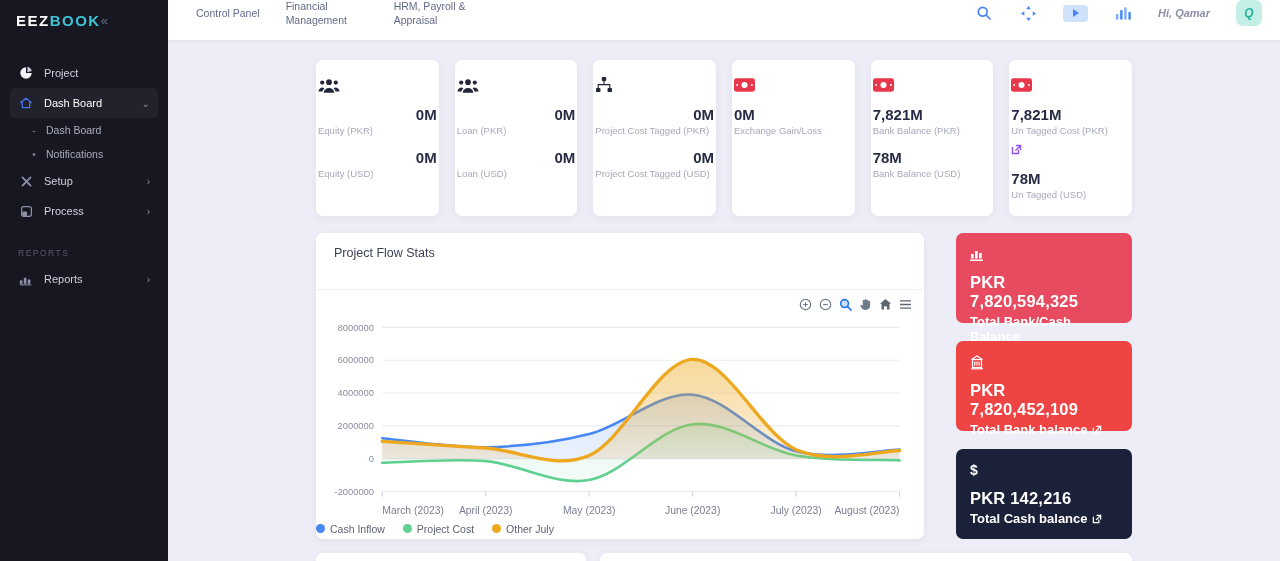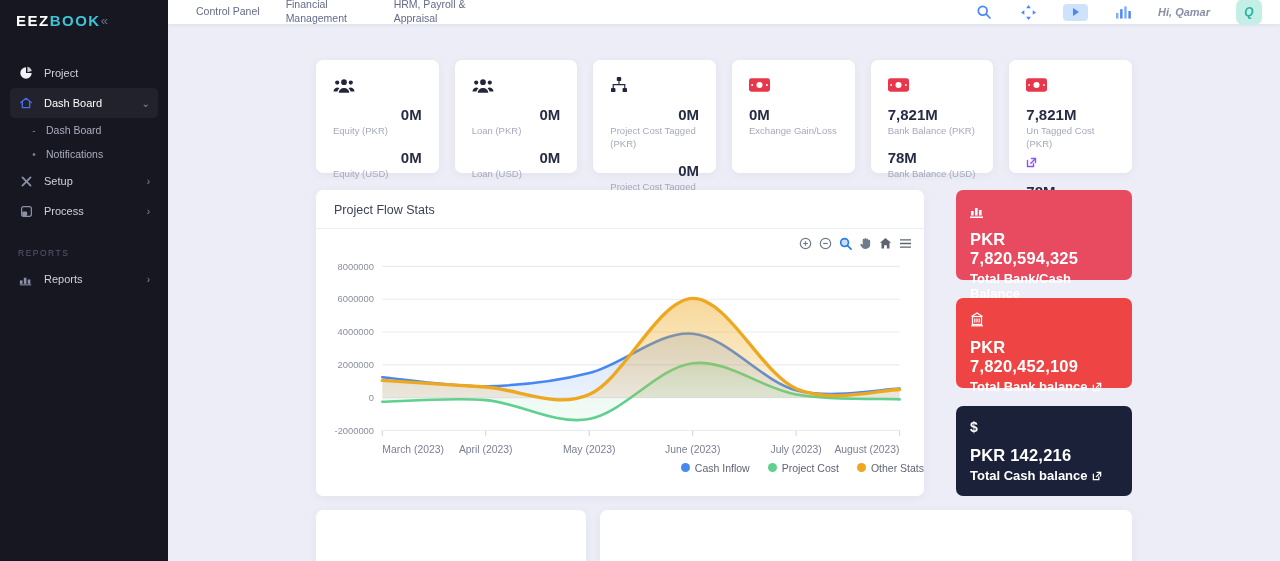--- a/index.html
+++ b/index.html
@@ -21,61 +21,61 @@
   .side-item .grow { flex:1; }
   .side-item .chev { color:#8a8da0; font-size:10px; }
   .sub-item { display:flex; align-items:center; gap:8px; padding:6px 8px 6px 20px;
     font-size:10.5px; color:#a9acbd; cursor:pointer; }
   .bullet { color:#7e8195; font-size:10px; width:8px; text-align:center; }
   .section-label { margin:22px 8px 6px 8px; font-size:8.5px; letter-spacing:1.5px;
     color:#565a70; }
   .sicon { width:16px; height:16px; display:inline-flex; align-items:center; justify-content:center; flex:none; }
 
   
-  .topbar { position:fixed; left:168px; top:0; right:0; height:24px; background:#ffffff;
-    display:flex; align-items:center; padding:0 18px 0 28px; z-index:20;
+  .topbar { position:fixed; left:168px; top:0; right:0; height:40px; background:#ffffff;
+    display:flex; align-items:flex-start; padding:0 18px 0 28px; z-index:20;
     box-shadow:0 1px 4px rgba(40,45,80,0.08); }
   .tabs { display:flex; align-items:center; gap:26px; }
   .tab { font-size:10.5px; color:#646b8a; line-height:1.3; cursor:pointer; }
   .tab.wrap { width:82px; }
   .top-right { margin-left:auto; display:flex; align-items:center; gap:26px;font-style:italic; }
   .top-icon { width:18px; height:18px; display:flex; align-items:center; justify-content:center; cursor:pointer; }
   .video-btn { width:25px; height:17px; background:#cfe2fb; border-radius:4px;
     display:flex; align-items:center; justify-content:center; cursor:pointer; }
   .greeting { font-size:11px; font-weight:bold; color:#8b8fa5; }
   .avatar { width:26px; height:26px; border-radius:7px; background:#c4efe7;
     color:#27b39e; font-size:12px; font-weight:bold;
     display:flex; align-items:center; justify-content:center; cursor:pointer; }
 
   
   .content { position:absolute; left:168px; top:40px; right:0; bottom:0; overflow:hidden; }
   .container { width:816px; margin:20px auto 0 auto; }
 
   
   .stat-row { display:flex; gap:16px; }
-  .stat-card { width:123px; height:113px; background:#ffffff; border-radius:7px;
-    padding:15px 17px; box-shadow:0 2px 8px rgba(70,75,120,0.06); }
+  .stat-card { width:123px; height:156px; background:#ffffff; border-radius:7px;
+    padding:15px 2px; box-shadow:0 2px 8px rgba(70,75,120,0.06); }
   .stat-icon { height:20px; display:flex; align-items:center; }
   .metric { margin-top:11px; }
   .metric .m-val { font-size:15px; font-weight:bold; color:#272c45; line-height:1.15; }
   .stat-card.val-right .m-val { text-align:right; }
   .metric .m-label { font-size:9.5px; color:#a6a9bb; margin-top:2px; line-height:1.35; }
   .link-ico { margin-top:3px; }
 
   
   .mid-row { display:flex; gap:32px; margin-top:17px; }
   .chart-card { width:608px; height:306px; background:#ffffff; border-radius:7px;
     box-shadow:0 2px 8px rgba(70,75,120,0.06); }
-  .chart-head { padding:13px 18px 11px 18px; font-size:12.5px; color:#3c4257;
+  .chart-head { padding:13px 18px 29px 18px; font-size:12.5px; color:#3c4257;
     border-bottom:1px solid #eef0f5; }
   .chart-body { padding:6px 14px 0 6px; position:relative; }
   .chart-toolbar { display:flex; justify-content:flex-end; gap:7px; padding:8px 12px 0 0; }
   .tb-icon { width:13px; height:13px; cursor:pointer; display:flex; align-items:center; justify-content:center; }
   .chart-svg { width:100%; display:block; }
-  .legend { display:flex; justify-content:flex-end; gap:18px; padding:2px 0 8px 0; }
+  .legend { display:flex; justify-content:flex-start; gap:18px; padding:2px 0 8px 0; }
   .legend-item { display:flex; align-items:center; gap:5px; font-size:10.5px; color:#5f6375; cursor:pointer; }
   .legend-dot { width:9px; height:9px; border-radius:50%; }
 
   
   .right-col { width:176px; display:flex; flex-direction:column; gap:18px; }
   .sum-card { height:90px; border-radius:7px; padding:13px 14px; color:#ffffff; cursor:pointer; }
   .sum-icon { height:16px; display:flex; align-items:center; }
   .sum-val { margin-top:11px; font-size:16.5px; font-weight:bold; letter-spacing:0.2px; }
   .sum-label { margin-top:3px; font-size:13px; font-weight:bold; display:flex; align-items:center; gap:4px; }
 
@@ -414,21 +414,21 @@
           <div class="legend-item">
             <span class="legend-dot" style="background: rgb(70, 135, 241);"></span>
             <span>Cash Inflow</span>
           </div>
           <div class="legend-item">
             <span class="legend-dot" style="background: rgb(95, 208, 143);"></span>
             <span>Project Cost</span>
           </div>
           <div class="legend-item">
             <span class="legend-dot" style="background: rgb(237, 168, 31);"></span>
-            <span>Other Stats</span>
+            <span>Other July</span>
           </div>
         </div>
       </section>
 
       <div class="right-col">
         <div class="sum-card" style="background: rgb(232, 74, 95);">
           <div class="sum-icon">
             <svg width="15" height="13" viewBox="0 0 15 13" fill="#ffffff">
                 <rect x="1" y="6" width="2.6" height="4.5"></rect>
                 <rect x="5" y="3" width="2.6" height="7.5"></rect>

